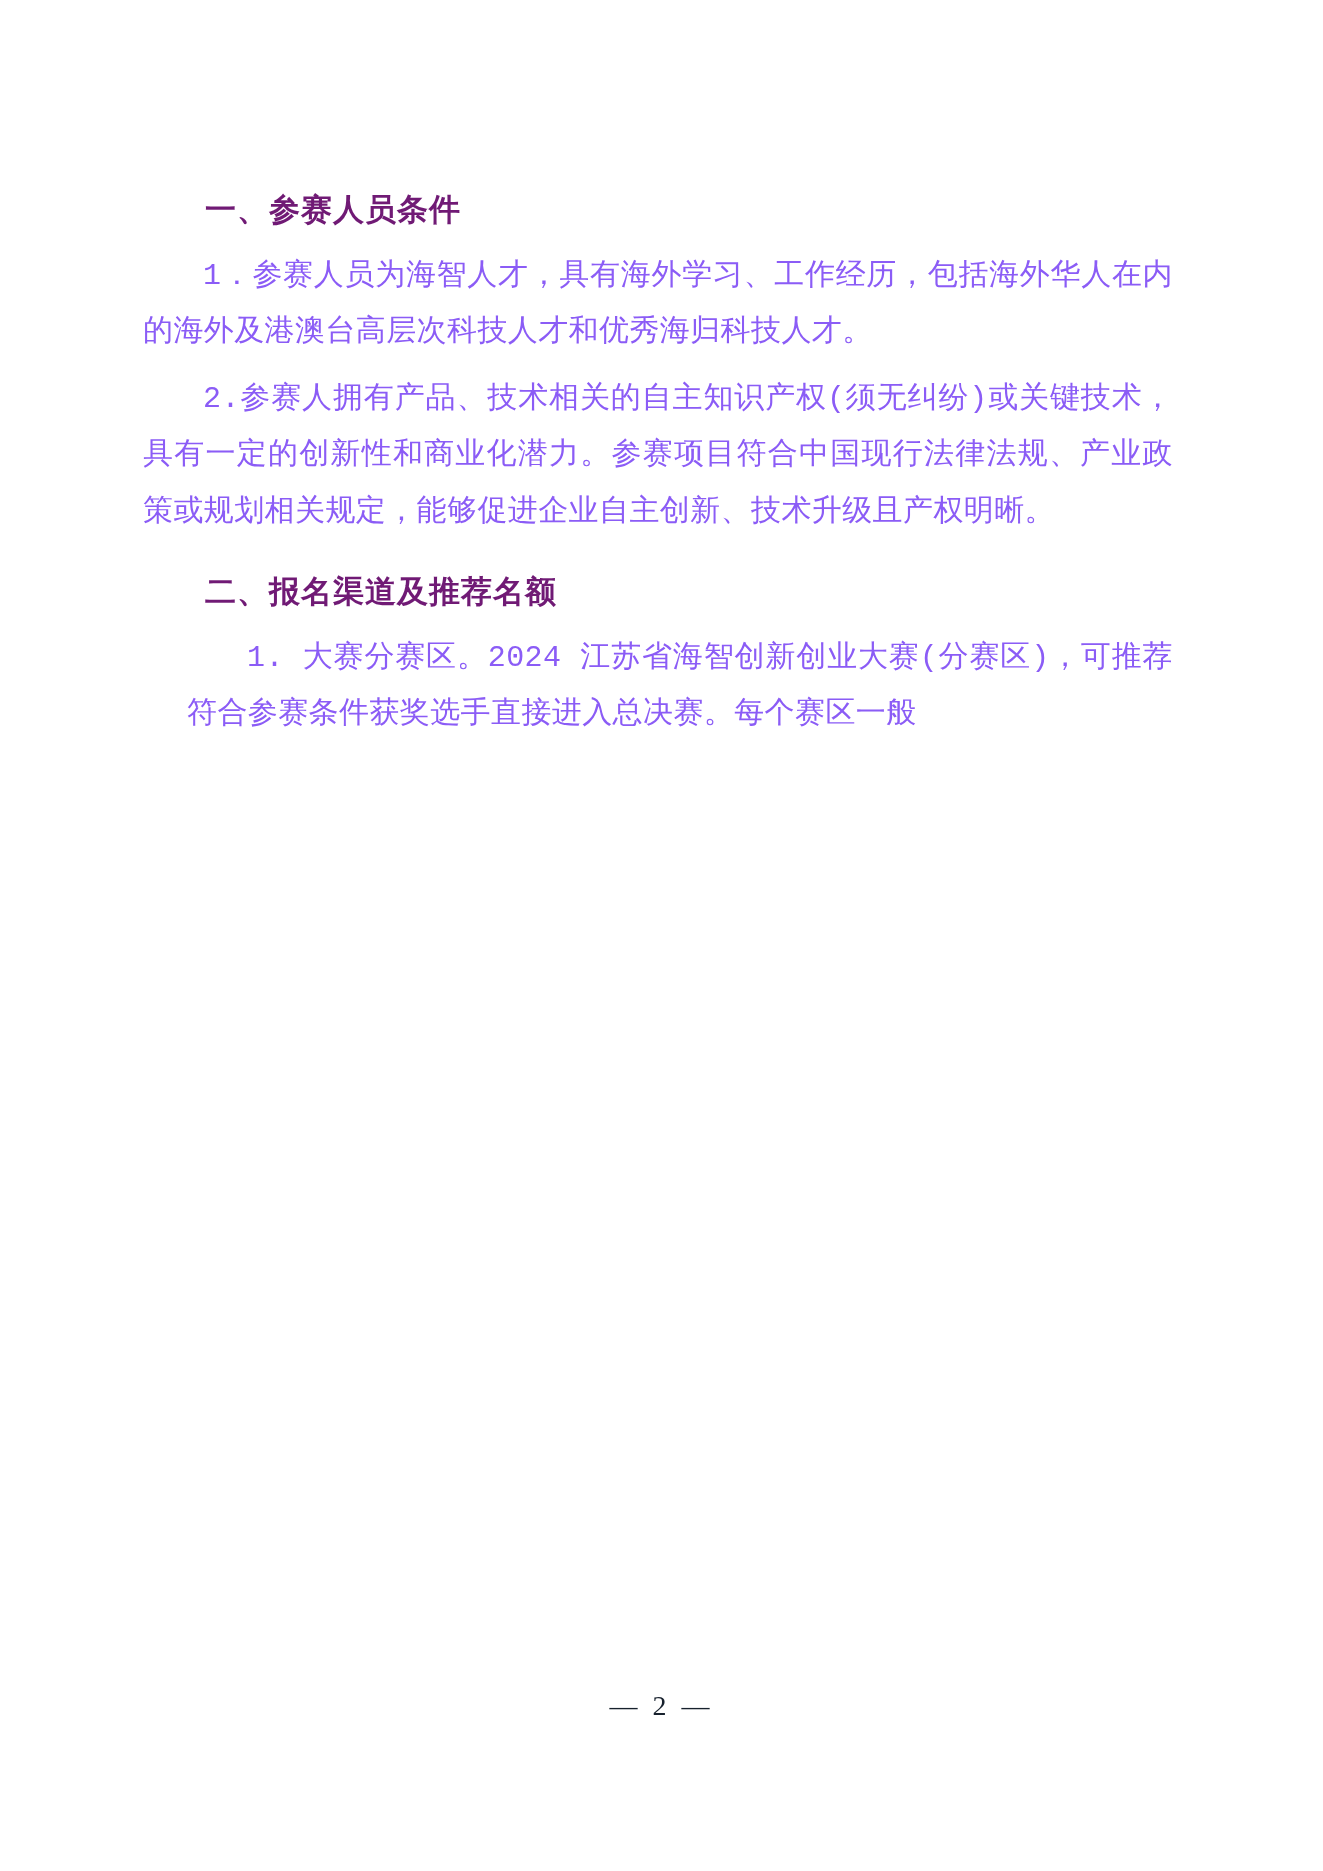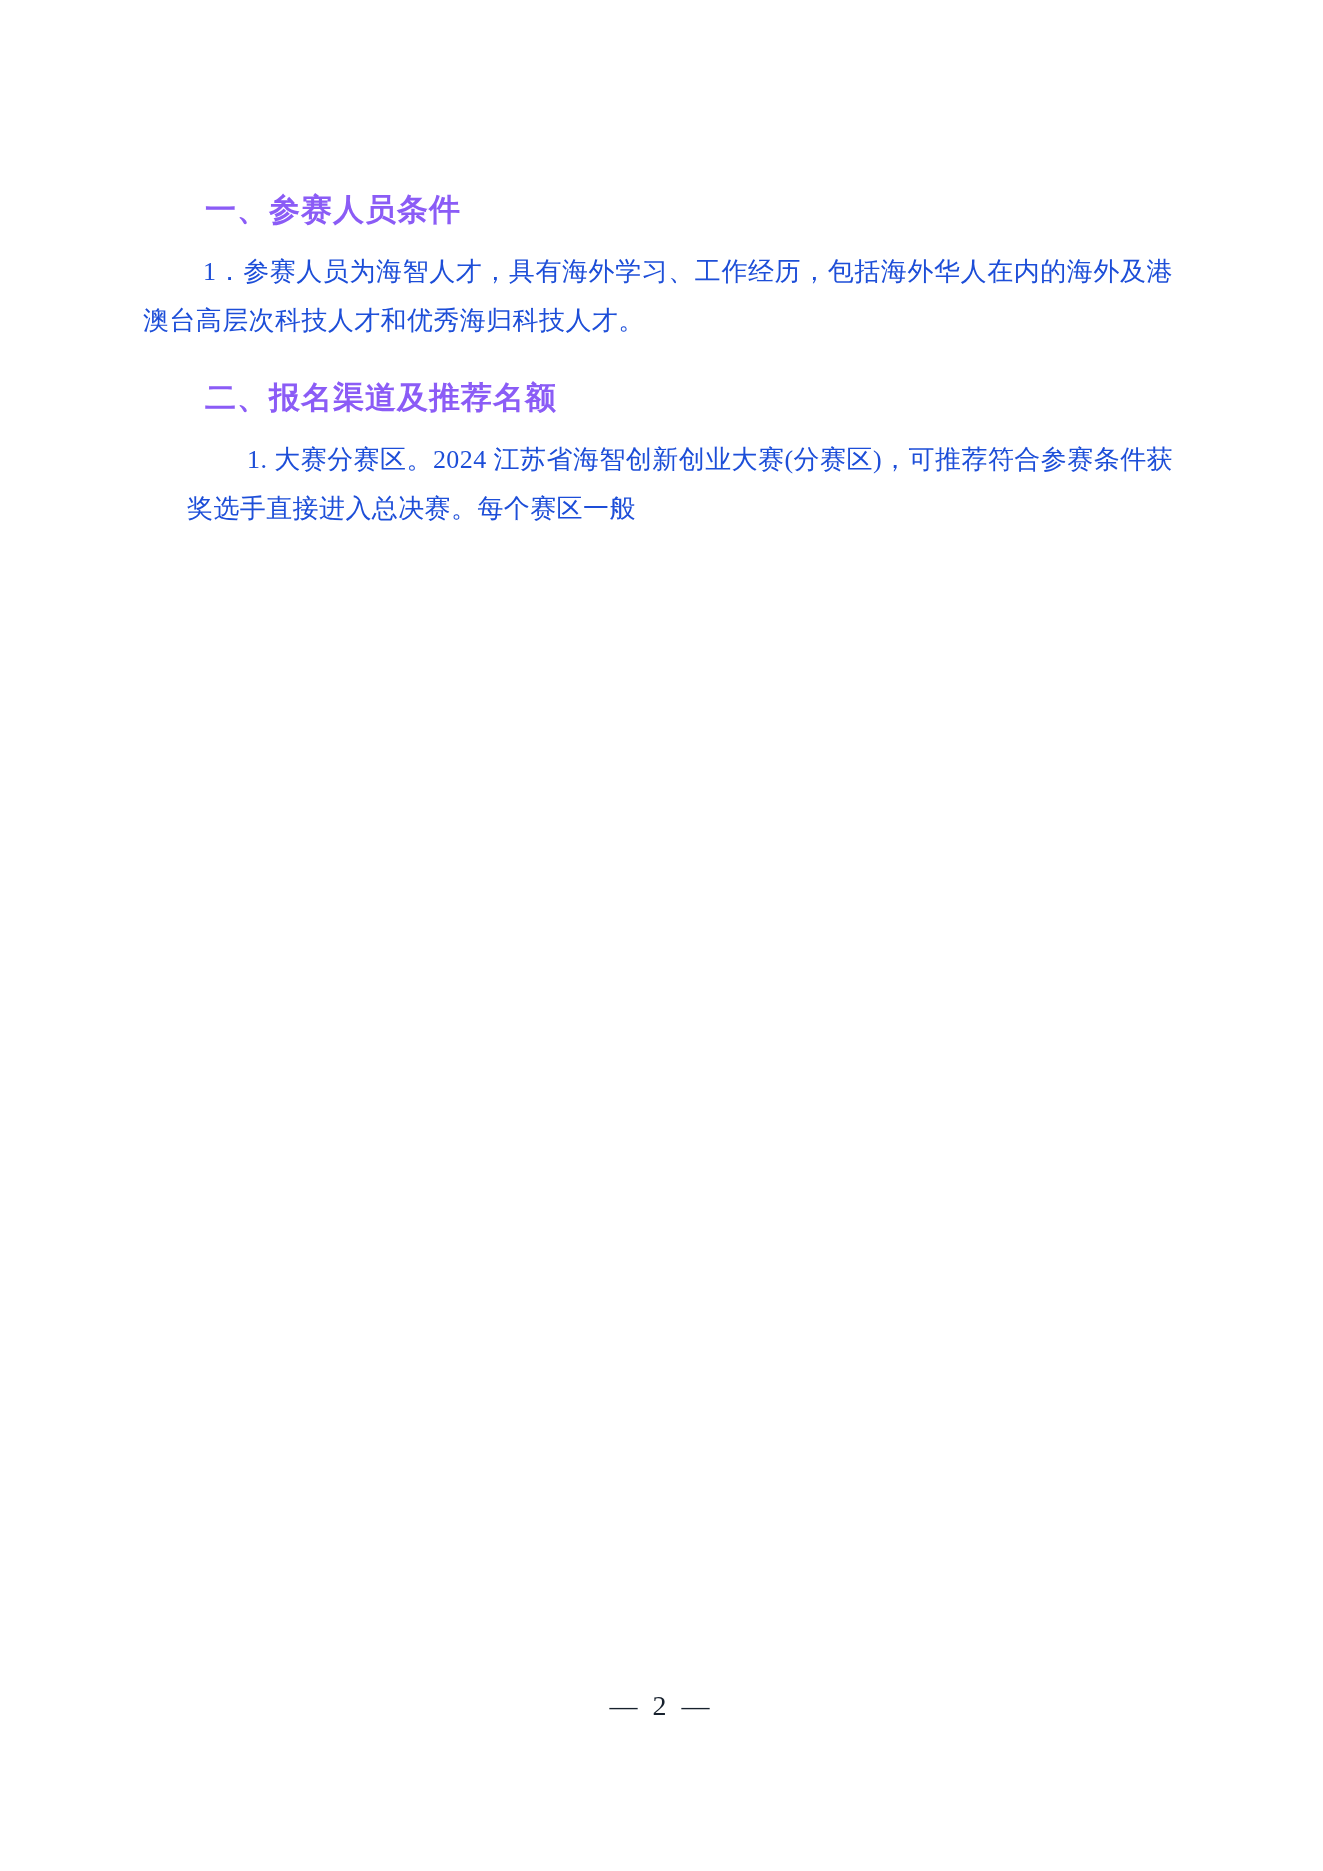--- a/index.html
+++ b/index.html
@@ -24,34 +24,35 @@
     top: 186px;
     width: 1030px;
   }
   .heading {
     font-size: 31px;
     font-weight: bold;
     letter-spacing: 1px;
     line-height: 1.55;
     margin: 0 0 14px 0;
     text-indent: 62px;
-    color: #8b5cf6;
+    color: #701a75;
   }
   .heading.second {
     margin-top: 28px;
   }
   p.para {
-    font-size: 26px;
+    font-size: 30px;
     line-height: 1.88;
     margin: 0 0 10px 0;
     text-indent: 60px;
     text-align: justify;
     text-justify: inter-ideograph;
-    color: #1d4ed8;
+    color: #8b5cf6;
     letter-spacing: 0.4px;
+    font-family: Liberation Mono, monospace;
   }
   p.para:last-child {
     margin-bottom: 0;
     margin-left: 44px;
   }
   .page-number {
     position: absolute;
     left: 0;
     right: 0;
     top: 1690px;
@@ -63,20 +64,21 @@
   }
 </style>
 </head>
 <body>
 
 <div class="page">
   <div class="content">
 
     <h2 class="heading">一、参赛人员条件</h2>
     <p class="para">1．参赛人员为海智人才，具有海外学习、工作经历，包括海外华人在内的海外及港澳台高层次科技人才和优秀海归科技人才。</p>
+    <p class="para">2.参赛人拥有产品、技术相关的自主知识产权(须无纠纷)或关键技术，具有一定的创新性和商业化潜力。参赛项目符合中国现行法律法规、产业政策或规划相关规定，能够促进企业自主创新、技术升级且产权明晰。</p>
 
     <h2 class="heading second">二、报名渠道及推荐名额</h2>
     <p class="para">1. 大赛分赛区。2024 江苏省海智创新创业大赛(分赛区)，可推荐符合参赛条件获奖选手直接进入总决赛。每个赛区一般</p>
 
   </div>
 
   <div class="page-number">— 2 —</div>
 </div>
 
 </body></html>

